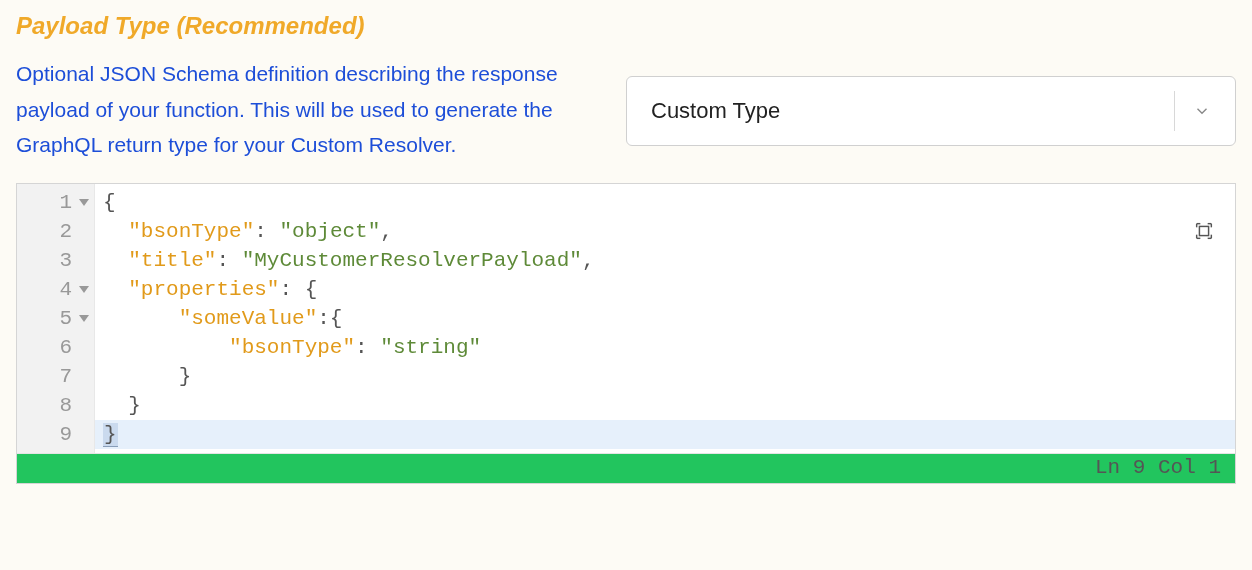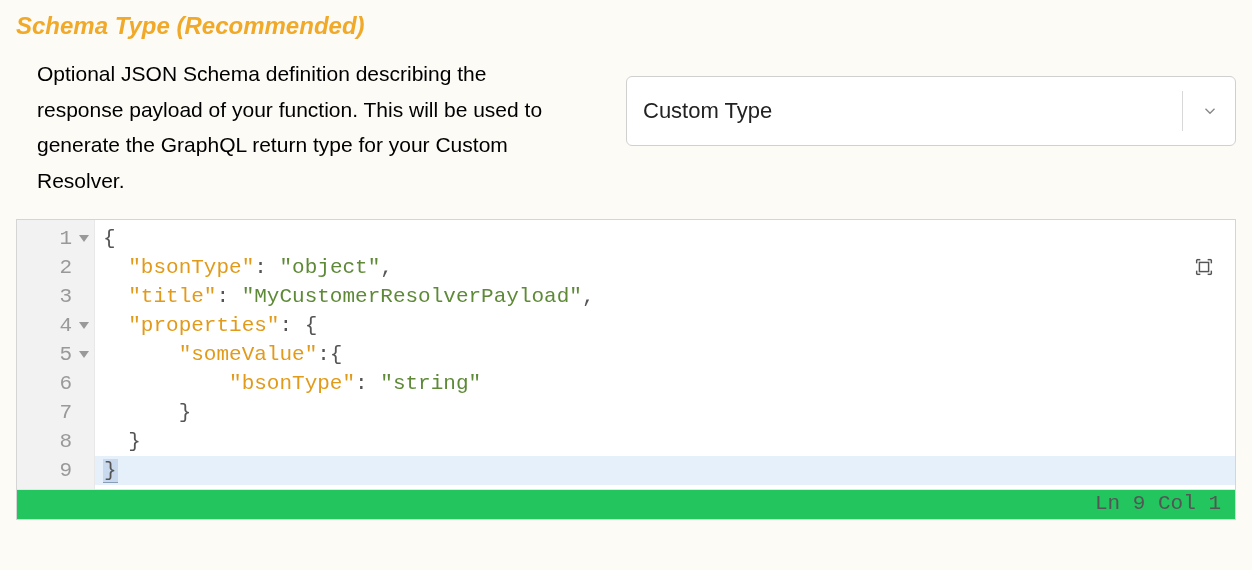--- a/index.html
+++ b/index.html
@@ -22,39 +22,38 @@
     .section-title {
       font-style: italic;
       font-weight: 600;
       font-size: 24px;
       color: #f0a929;
       margin-bottom: 16px;
       margin-top: 12px;
     }
     .description {
       font-size: 21px;
-      color: #000000;
+      color: #1d4ed8;
       line-height: 1.7;
       font-weight: 400;
-      margin-left: 21px;
     }
     .right-col {
       flex: 1;
       padding-top: 76px;
     }
     .select-wrap {
       position: relative;
       width: 100%;
       border: 1px solid #d0d0d0;
       border-radius: 6px;
       background: #ffffff;
       height: 70px;
       display: flex;
       align-items: center;
-      padding: 0 16px;
+      padding: 0 24px;
       cursor: pointer;
       justify-content: space-between;
     }
     .select-value {
       font-size: 22px;
       color: #222;
       flex: 1;
     }
     .select-divider {
       width: 1px;
@@ -160,21 +159,21 @@
       font-family: "Courier New", Courier, monospace;
       color: #555;
       border-top: 1px solid #e5e5e5;
     }
   </style>
 </head>
 <body>
 
 <div class="header-row">
   <div class="left-col">
-    <h2 class="section-title">Schema Type (Recommended)</h2>
+    <h2 class="section-title">Payload Type (Recommended)</h2>
     <p class="description">Optional JSON Schema definition describing the response payload of your function. This will be used to generate the GraphQL return type for your Custom Resolver.</p>
   </div>
   <div class="right-col">
     <div class="select-wrap">
       <span class="select-value">Custom Type</span>
       <span class="select-divider"></span>
       <span class="chevron-down">
         <svg viewBox="0 0 24 24">
             <polyline points="6 9 12 15 18 9"></polyline>
           </svg>

